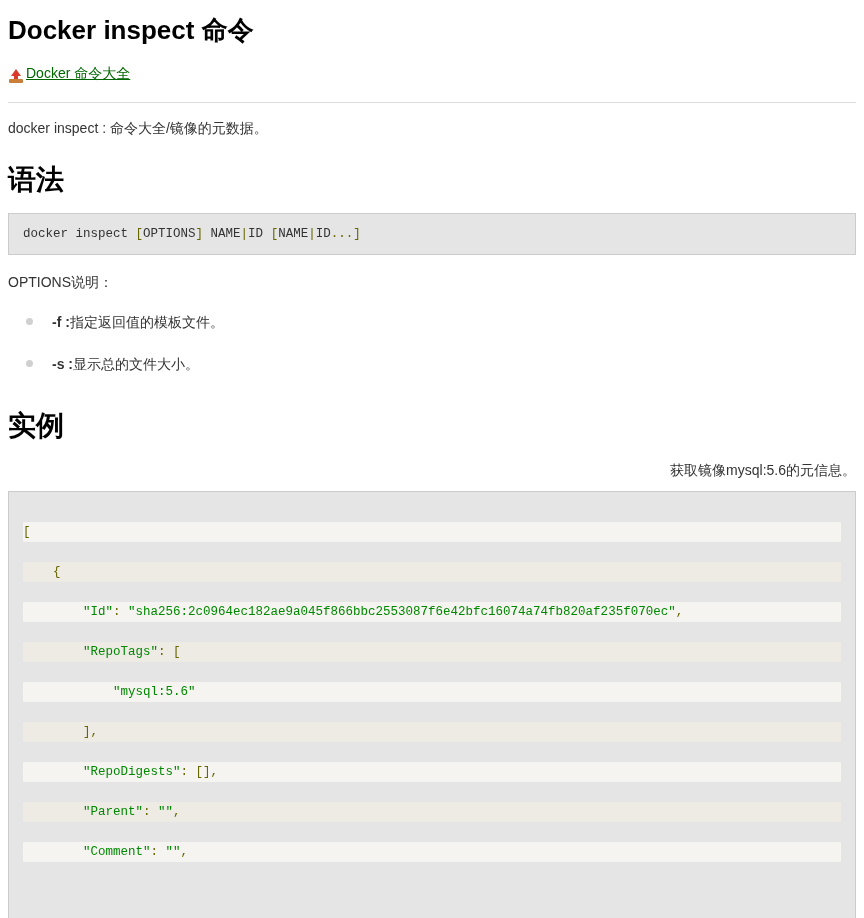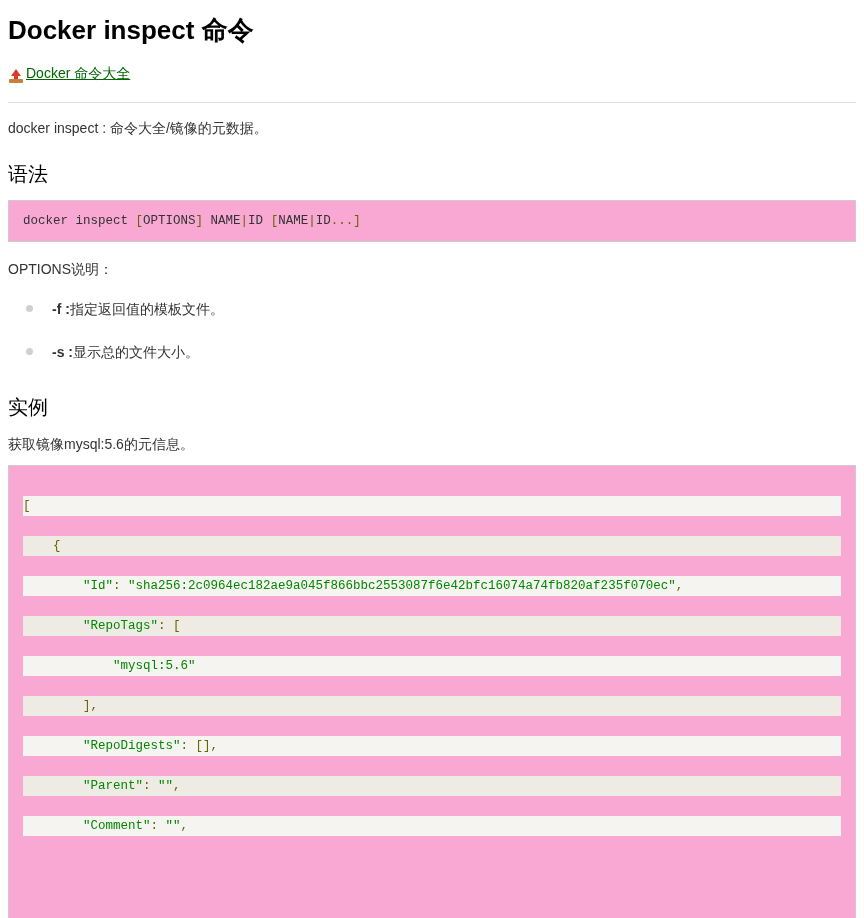--- a/index.html
+++ b/index.html
@@ -12,22 +12,22 @@
       background: #fff;
       line-height: 1.6;
     }
     h1 {
       font-size: 26px;
       font-weight: 700;
       margin: 2px 0 10px 0;
       color: #000;
     }
     h2 {
-      font-size: 20px;
-      font-weight: 400;
+      font-size: 28px;
+      font-weight: 700;
       margin: 18px 0 10px 0;
       color: #000;
     }
     .back-link {
       display: inline-flex;
       align-items: flex-end;
       text-decoration: underline;
       color: #006600;
       font-size: 14px;
     }
@@ -38,21 +38,21 @@
       margin-right: 2px;
     }
     .back-link-icon svg { display: block; }
     hr {
       border: none;
       border-top: 1px solid #ddd;
       margin: 12px 0 14px 0;
     }
     .intro b { font-weight: 400; }
     pre.codeblock, .json-block {
-      background: #f9a8d4;
+      background: #e5e5e5;
       border: 1px solid #ccc;
       padding: 10px 14px;
       font-family: Consolas, Menlo, "Courier New", monospace;
       font-size: 12.5px;
       line-height: 20px;
       color: #333;
       overflow-x: auto;
       white-space: pre;
       margin: 8px 0 16px 0;
     }
@@ -73,21 +73,21 @@
       content: "";
       position: absolute;
       left: 18px;
       top: 17px;
       width: 7px;
       height: 7px;
       border-radius: 50%;
       background: #d0d0d0;
     }
     ul.opts b { font-weight: 700; }
-    .example-desc { margin: 8px 0 10px 0; }
+    .example-desc { margin: 8px 0 10px 6px; text-align: right; }
     
     .pln { color: #333; }
     .pun { color: #666600; }
     .lit { color: #006666; }
     .str { color: #008800; }
     
     .json-block .ln {
       display: block;
       min-height: 20px;
     }

